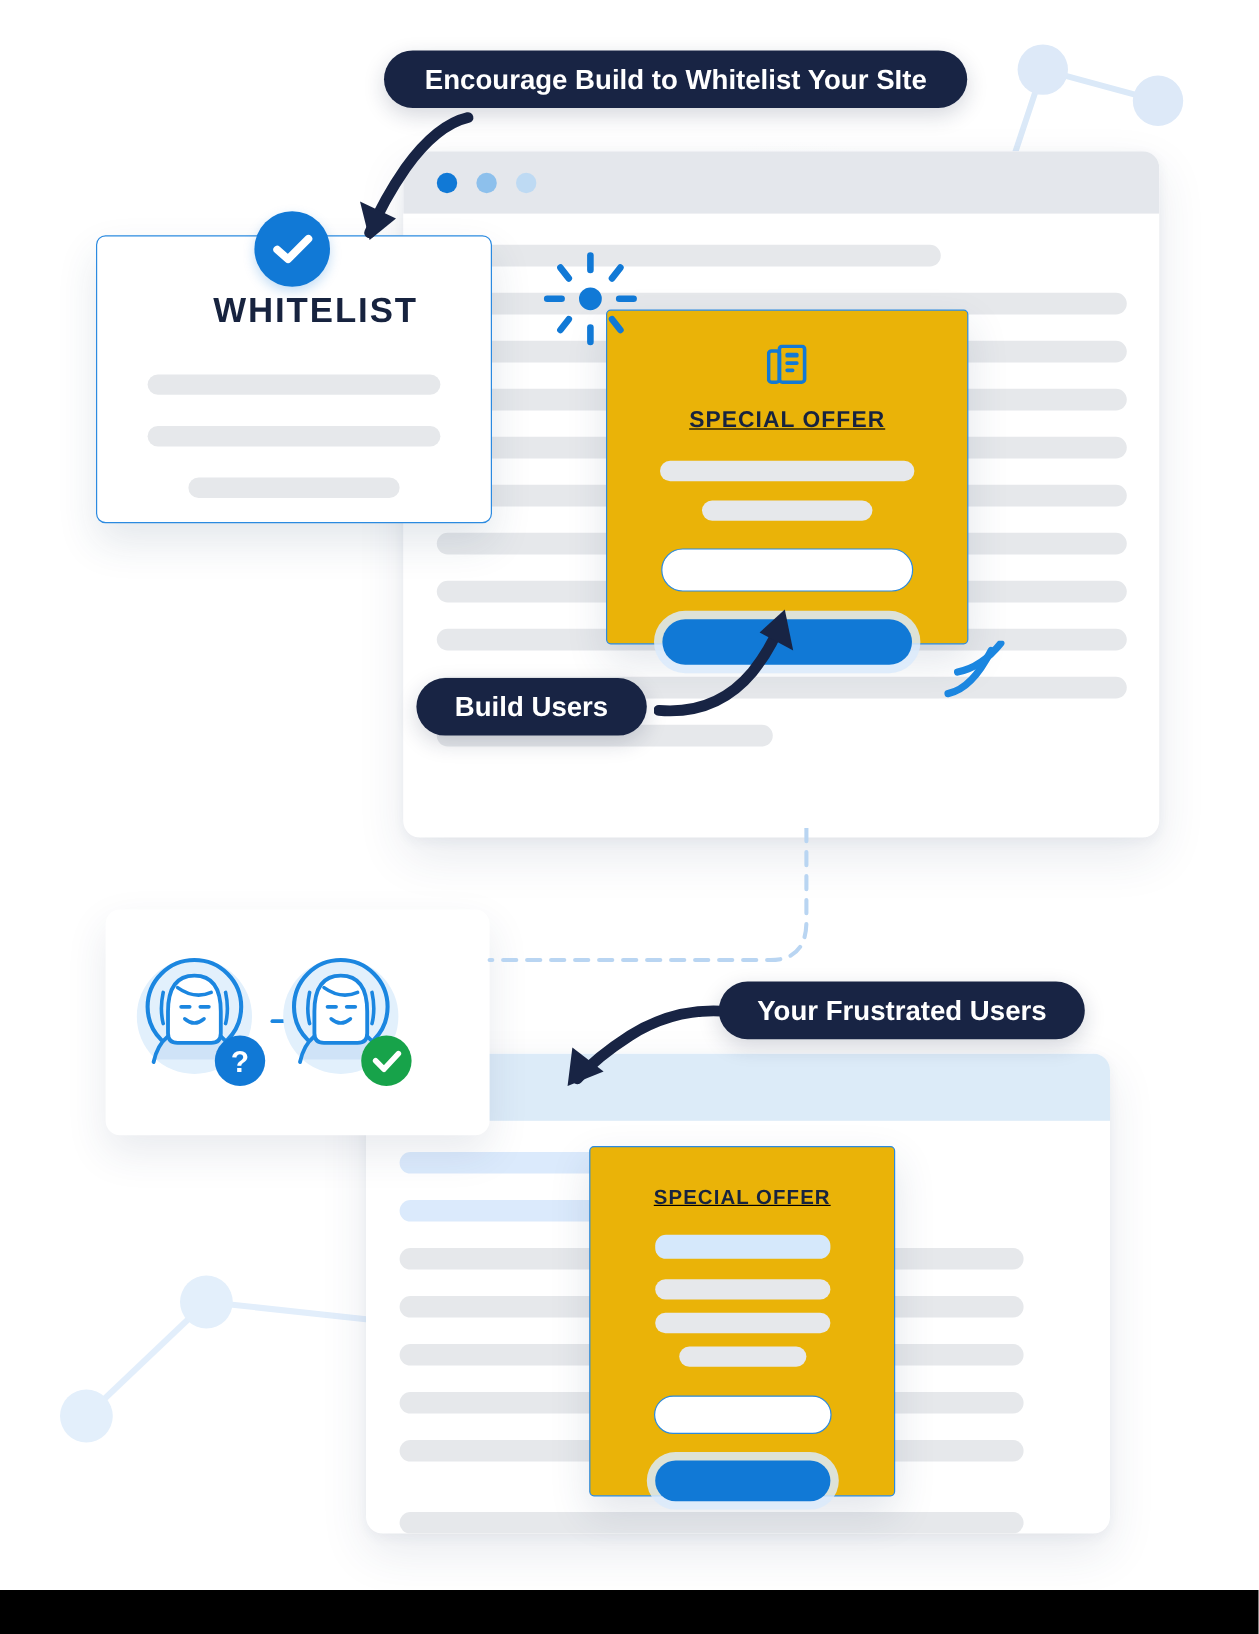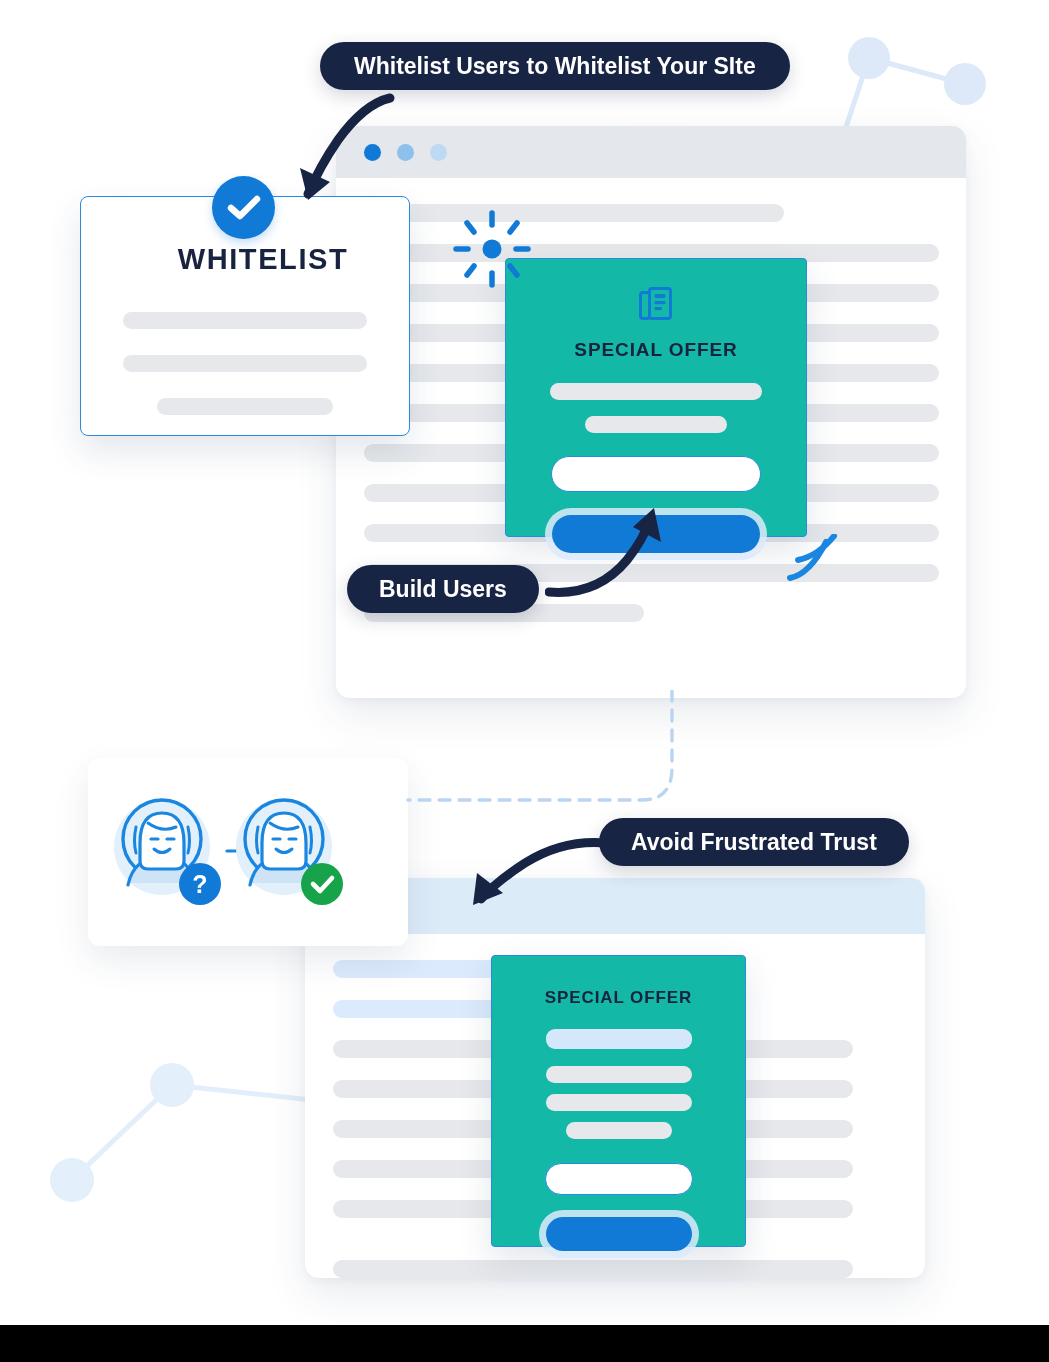--- a/index.html
+++ b/index.html
@@ -71,23 +71,24 @@
   }
   .wl-line{height:17px;border-radius:9px;background:#e6e8eb;margin:0 auto;}
   #check-badge{
     position:absolute;left:212px;top:176px;width:63px;height:63px;border-radius:50%;
     background:#1179d6;display:flex;align-items:center;justify-content:center;
     box-shadow:0 4px 10px rgba(17,121,214,.25);
   }
 
   
   .offer-modal{
-    position:absolute;background:#14b8a6;
+    position:absolute;background:#eab308;
     border:1.6px solid #2b8ae0;border-radius:4px;
     box-shadow:0 14px 34px rgba(36,62,99,.13);
+    text-decoration:underline;
   }
   #offer-top{left:505px;top:258px;width:300px;height:277px;}
   #offer-bottom{left:491px;top:955px;width:253px;height:290px;}
   .offer-title{
     text-align:center;font-size:19px;font-weight:800;letter-spacing:.9px;color:#17233f;
   }
   #offer-bottom .offer-title{font-size:17px;}
   .o-line{border-radius:9px;height:17px;margin:0 auto;background:#e6e8eb;}
   .o-line.blue{background:#d5e8fb;}
   .o-input{
@@ -299,18 +300,18 @@
       <line x1="4" y1="42" x2="16" y2="42"></line>
       <line x1="15" y1="16" x2="22" y2="25"></line>
     </g>
   </svg>
 
   <svg id="swoosh" class="deco" viewBox="0 0 62 60">
     <path d="M6 44 Q26 40 42 8" fill="none" stroke="#1b86e0" stroke-width="6" stroke-linecap="round"></path>
     <path d="M14 26 Q34 22 50 2" fill="none" stroke="#1b86e0" stroke-width="6" stroke-linecap="round"></path>
   </svg>
 
-  <div class="pill" id="pill-encourage">Whitelist Users to Whitelist Your SIte</div>
+  <div class="pill" id="pill-encourage">Encourage Build to Whitelist Your SIte</div>
   <div class="pill" id="pill-build">Build Users</div>
-  <div class="pill" id="pill-avoid">Avoid Frustrated Trust</div>
+  <div class="pill" id="pill-avoid">Your Frustrated Users</div>
 
   <div id="bottom-band"></div>
 </div>
 
 </body></html>

